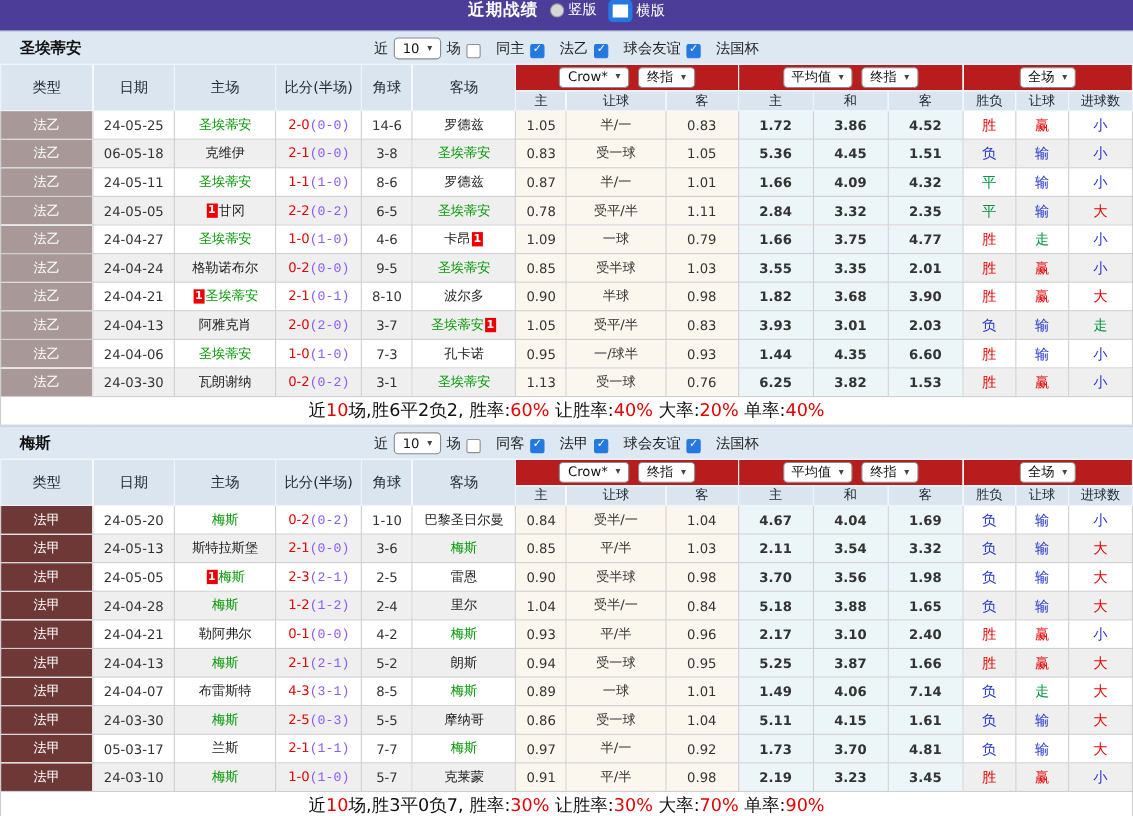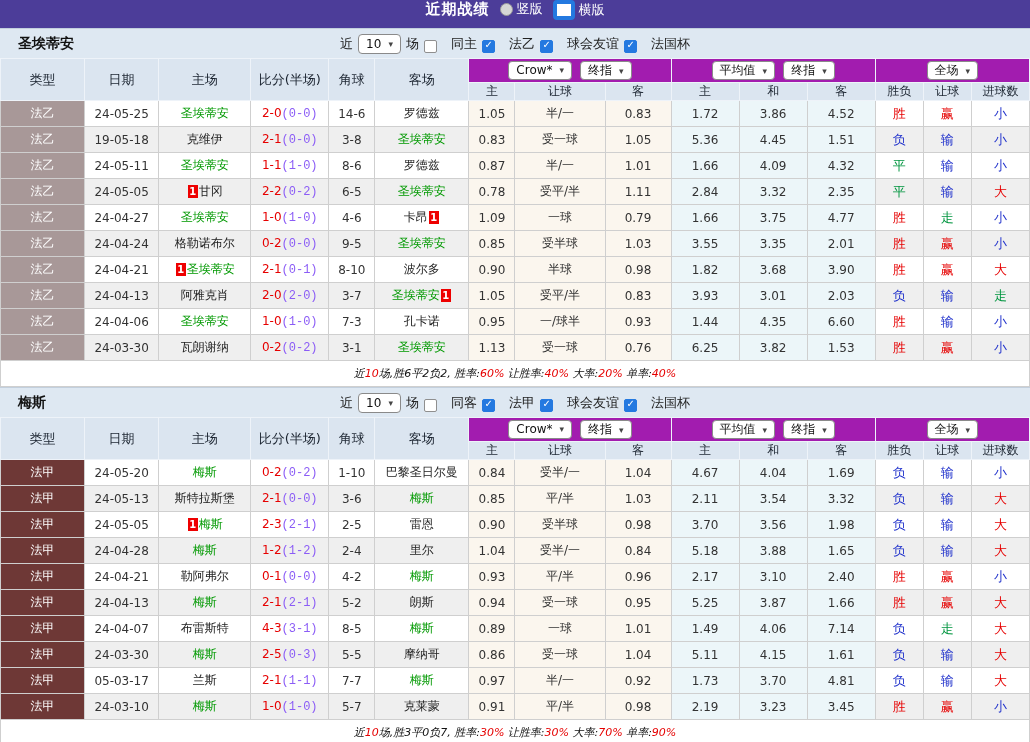--- a/index.html
+++ b/index.html
@@ -24,36 +24,36 @@
   .cb { width:13px; height:13px; border:1px solid #8f8f8f; background:#fff; border-radius:2px; display:inline-block; position:relative; }
   .cb.checked { background:#2479e0; border-color:#2479e0; }
   .cb.checked::after { content:"✓"; position:absolute; left:1.5px; top:-2px; color:#fff; font-size:10px; font-weight:bold; }
 
   
   table { border-collapse:collapse; table-layout:fixed; width:1030px; font-size:12px; color:#333; }
   th, td { border:1px solid #cfcfcf; text-align:center; padding:0; white-space:nowrap; overflow:hidden; }
   thead th { background:#dbe5f0; border:1px solid #eef3f9; font-weight:normal; color:#1b2430; font-size:13px; }
   thead .hrow1 th { height:24px; }
   thead .hrow2 th { height:18px; font-size:12px; }
-  thead .dd-cell { background:#a21caf;margin-top:15px; }
+  thead .dd-cell { background:#b91c1c;margin-top:15px; }
   .dd-cell .sel { margin:0 4px; height:19px; }
   tbody td { height:26px; }
   tbody tr.alt td.main { background:#efefef; }
   td.main { background:#fff; }
   td.league { color:#fff; font-size:12px; }
   td.cream { background:#fbf6ee; }
-  td.lblue { background:#ecf6f9; }
+  td.lblue { background:#ecf6f9;font-weight:bold; }
   .tgreen { color:#009900; }
   .tdark { color:#222; }
   .score { color:#e60000; }
   .half { color:#8b5cf6;font-family:Liberation Mono, monospace; }
   .badge { display:inline-block; background:#ee0000; color:#fff; font-size:10px; font-weight:bold; min-width:10px; height:13px; line-height:13px; padding:0 1px; margin:0 1px; vertical-align:middle; }
   td.res { font-size:13px; }
   .r-red { color:#e60000; } .r-green { color:#00953f; } .r-blue { color:#2233cc; }
-  tfoot td.summary { height:26px; background:#fff; font-size:11px; color:#111;font-style:italic; }
+  tfoot td.summary { height:26px; background:#fff; font-size:16px; color:#111; }
   tfoot .red { color:#e60000; }
 </style>
 </head>
 <body>
 
 <div class="page">
   <div class="titlebar">
     <span class="tb-title">近期战绩</span>
     <span class="radio-wrap">
       <span class="radio-ctl unsel"></span>
@@ -163,21 +163,21 @@
               <td class="cream">0.83</td>
               <td class="lblue">1.72</td>
               <td class="lblue">3.86</td>
               <td class="lblue">4.52</td>
               <td class="main res r-red">胜</td>
               <td class="main res r-red">赢</td>
               <td class="main res r-blue">小</td>
             </tr>
             <tr class="alt">
               <td class="league" style="background: rgb(168, 152, 152);">法乙</td>
-              <td class="main">19-05-18</td>
+              <td class="main">06-05-18</td>
               <td class="main team-cell home-team-cell"><span class="tdark">克维伊</span></td>
               <td class="main"><span class="score">2-1</span><span class="half">(0-0)</span></td>
               <td class="main">3-8</td>
               <td class="main team-cell away-team-cell"><span class="tgreen">圣埃蒂安</span></td>
               <td class="cream">0.83</td>
               <td class="cream">受一球</td>
               <td class="cream">1.05</td>
               <td class="lblue">5.36</td>
               <td class="lblue">4.45</td>
               <td class="lblue">1.51</td>

